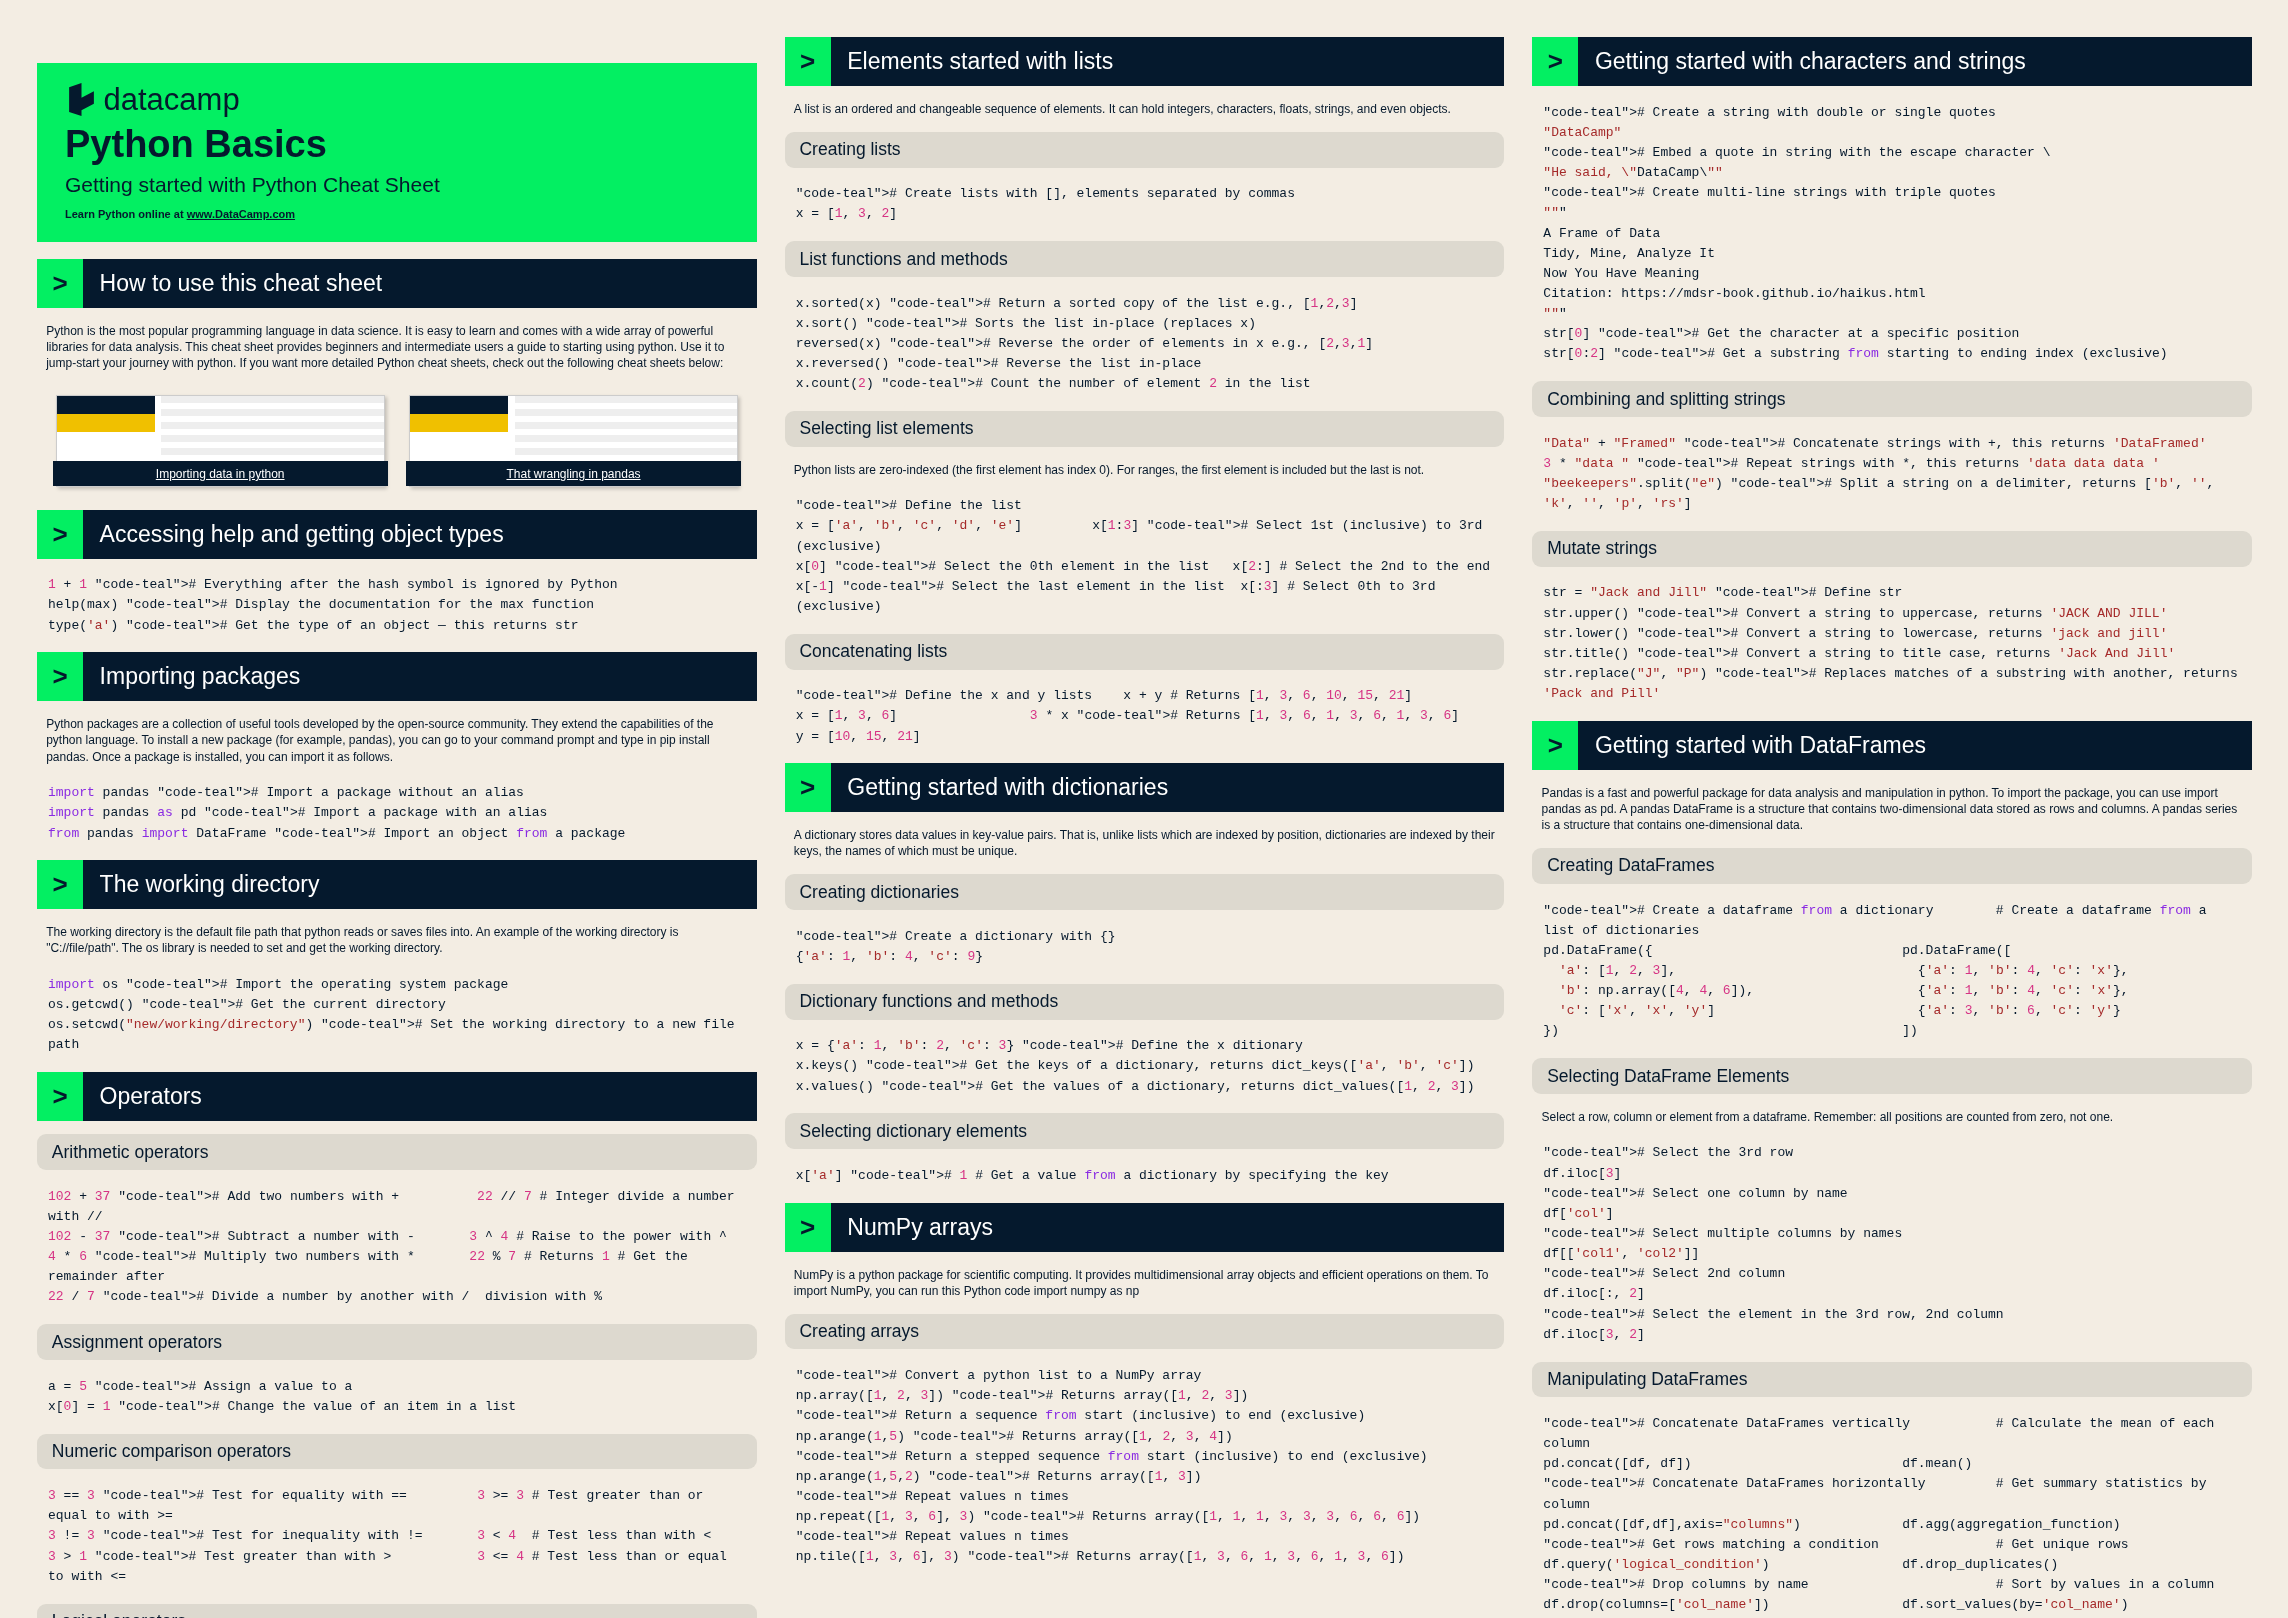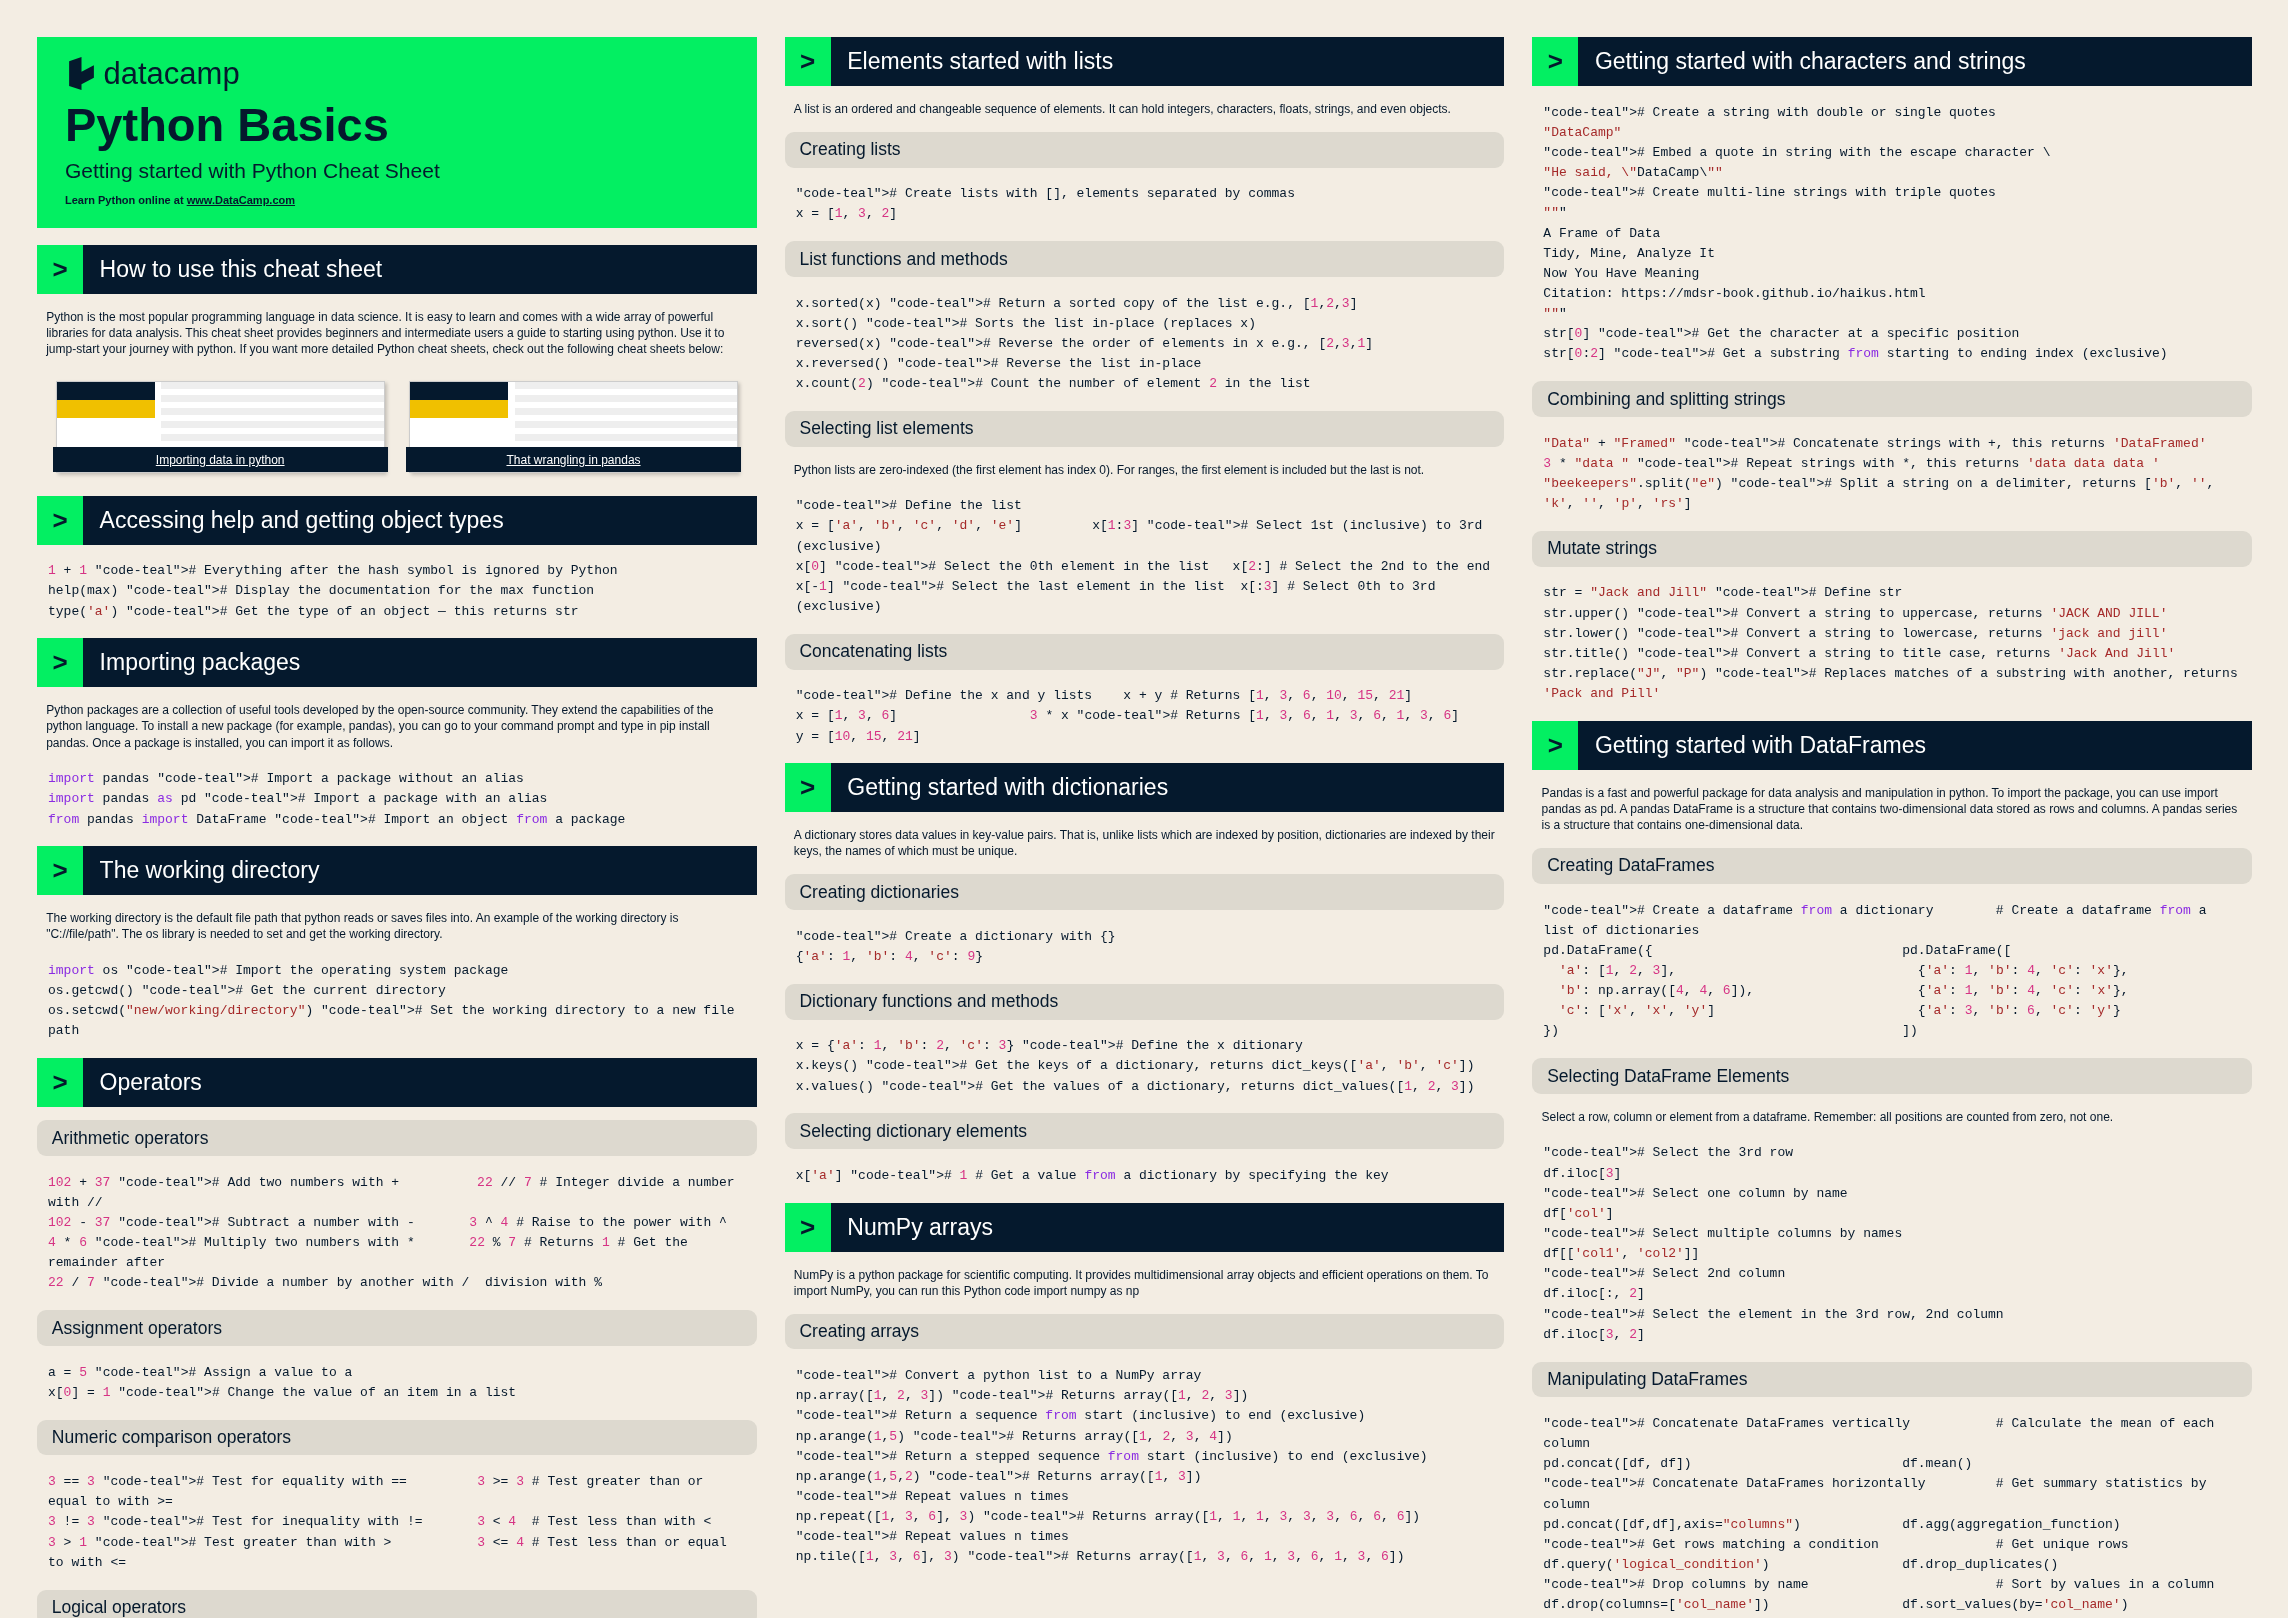--- a/index.html
+++ b/index.html
@@ -22,24 +22,25 @@
   height:1619px;
   padding:37px;
   font-size:15.7px;
 }
 .page{display:flex;gap:28px}
 .col{flex:1;display:flex;flex-direction:column;gap:13px}
 .header{
   background:var(--green);
   padding:18.5px 28px 22px;
   margin-bottom:3.7px;
+  margin-top:26px;
 }
 .logo{display:flex;align-items:center;gap:5.5px;font-size:31px;font-weight:400;margin-bottom:5.5px}
 .logo svg{height:33px;width:auto}
-.header h1{font-size:47px;font-weight:700;margin-bottom:7.4px}
+.header h1{font-size:38px;font-weight:700;margin-bottom:7.4px}
 .header .sub{font-size:21px;margin-bottom:11px}
 .header .learn{font-size:11px;font-weight:700}
 .header .learn u{text-decoration:underline}
 .section-title{
   display:flex;align-items:stretch;
 }
 .section-title .gt{
   background:var(--green);color:var(--navy);
   font-size:26px;font-weight:700;
   display:flex;align-items:center;justify-content:center;

